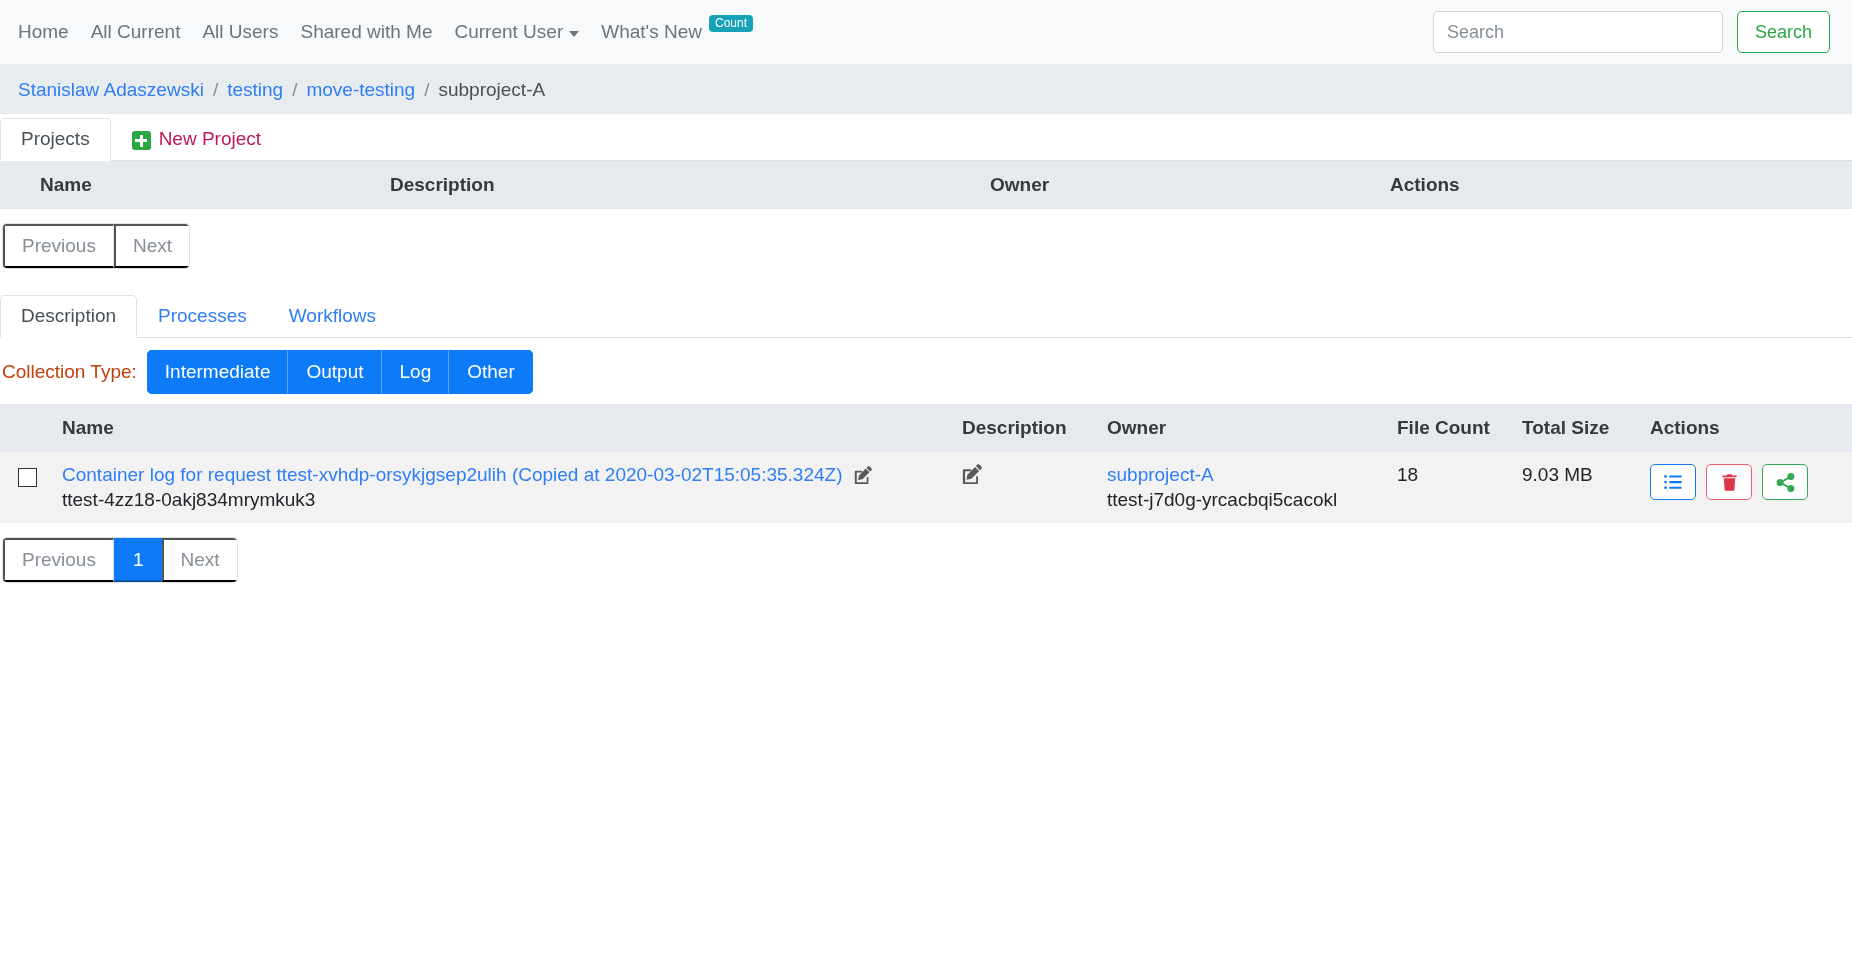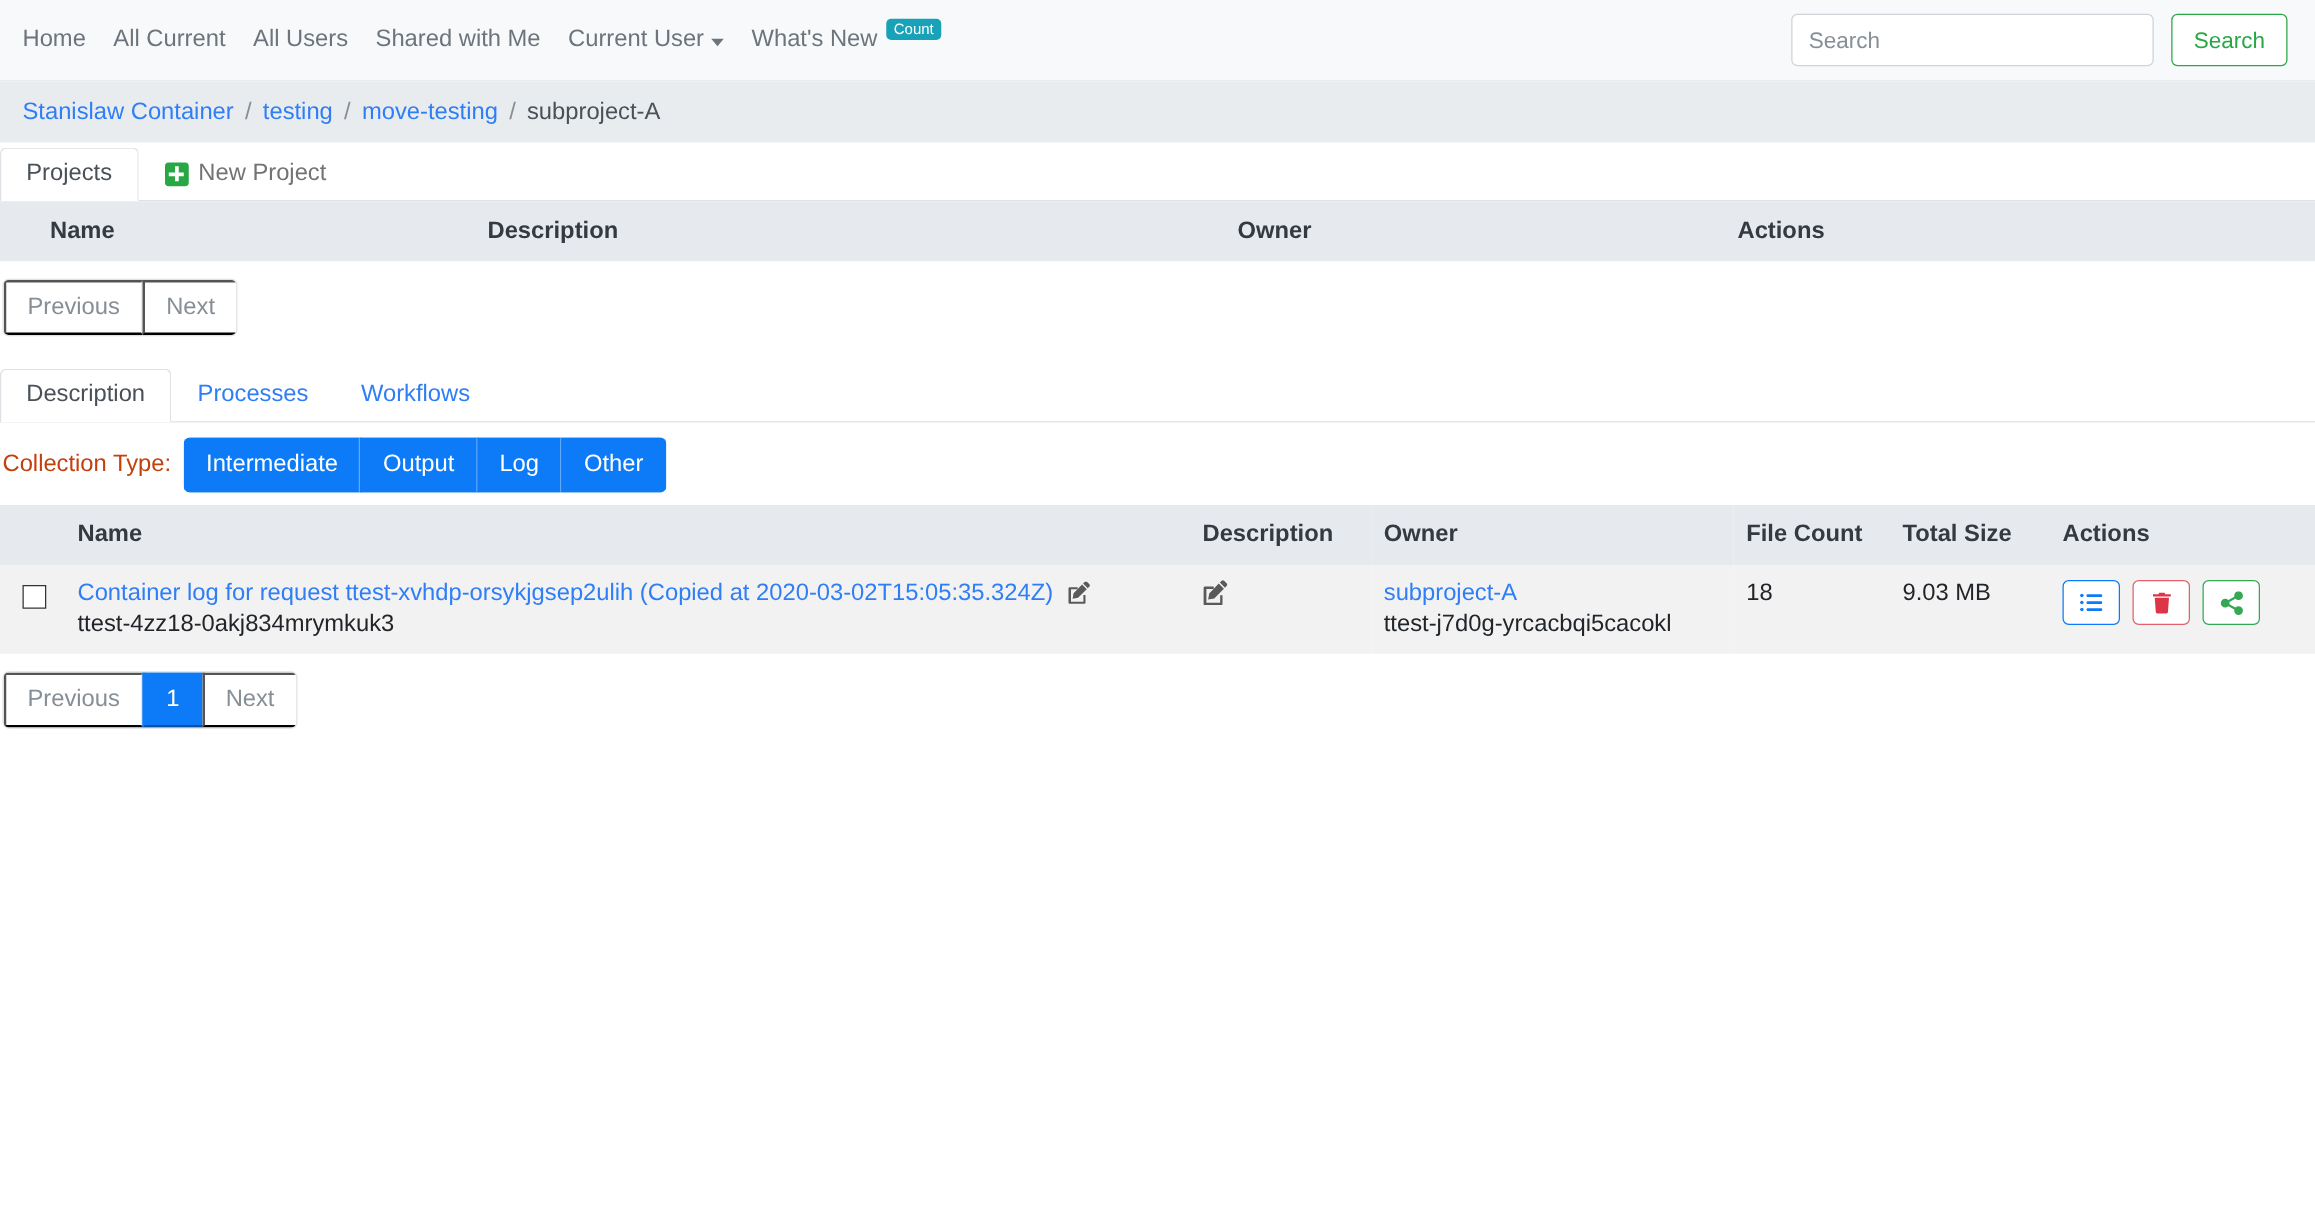--- a/index.html
+++ b/index.html
@@ -119,23 +119,23 @@
     position: relative;
     bottom: -1px;
     white-space: nowrap;
   }
   .tab.active {
     color: #495057;
     background: #fff;
     border-color: #dee2e6 #dee2e6 #fff;
   }
   .tab.plain {
-    color: #737373;
-    display: flex;
-    align-items: center;
+    color: #be185d;
+    display: flex;
+    align-items: flex-end;
     gap: 8px;
   }
   .plus-icon {
     width: 19px; height: 19px;
     background: #28a745;
     border-radius: 3px;
     position: relative;
     display: inline-block;
     flex: none;
   }
@@ -275,21 +275,21 @@
       <span class="badge-info">Count</span>
     </span>
   </div>
   <div class="nav-right">
     <input class="search-input" type="text" placeholder="Search" style="">
     <button class="search-btn">Search</button>
   </div>
 </div>
 
 <div class="breadcrumb-bar">
-  <span class="crumb-link">Stanislaw Container</span>
+  <span class="crumb-link">Stanislaw Adaszewski</span>
   <span class="crumb-sep">/</span>
   <span class="crumb-link">testing</span>
   <span class="crumb-sep">/</span>
   <span class="crumb-link">move-testing</span>
   <span class="crumb-sep">/</span>
   <span class="crumb-current">subproject-A</span>
 </div>
 
 <div class="section">
   <div class="tabs-row">

